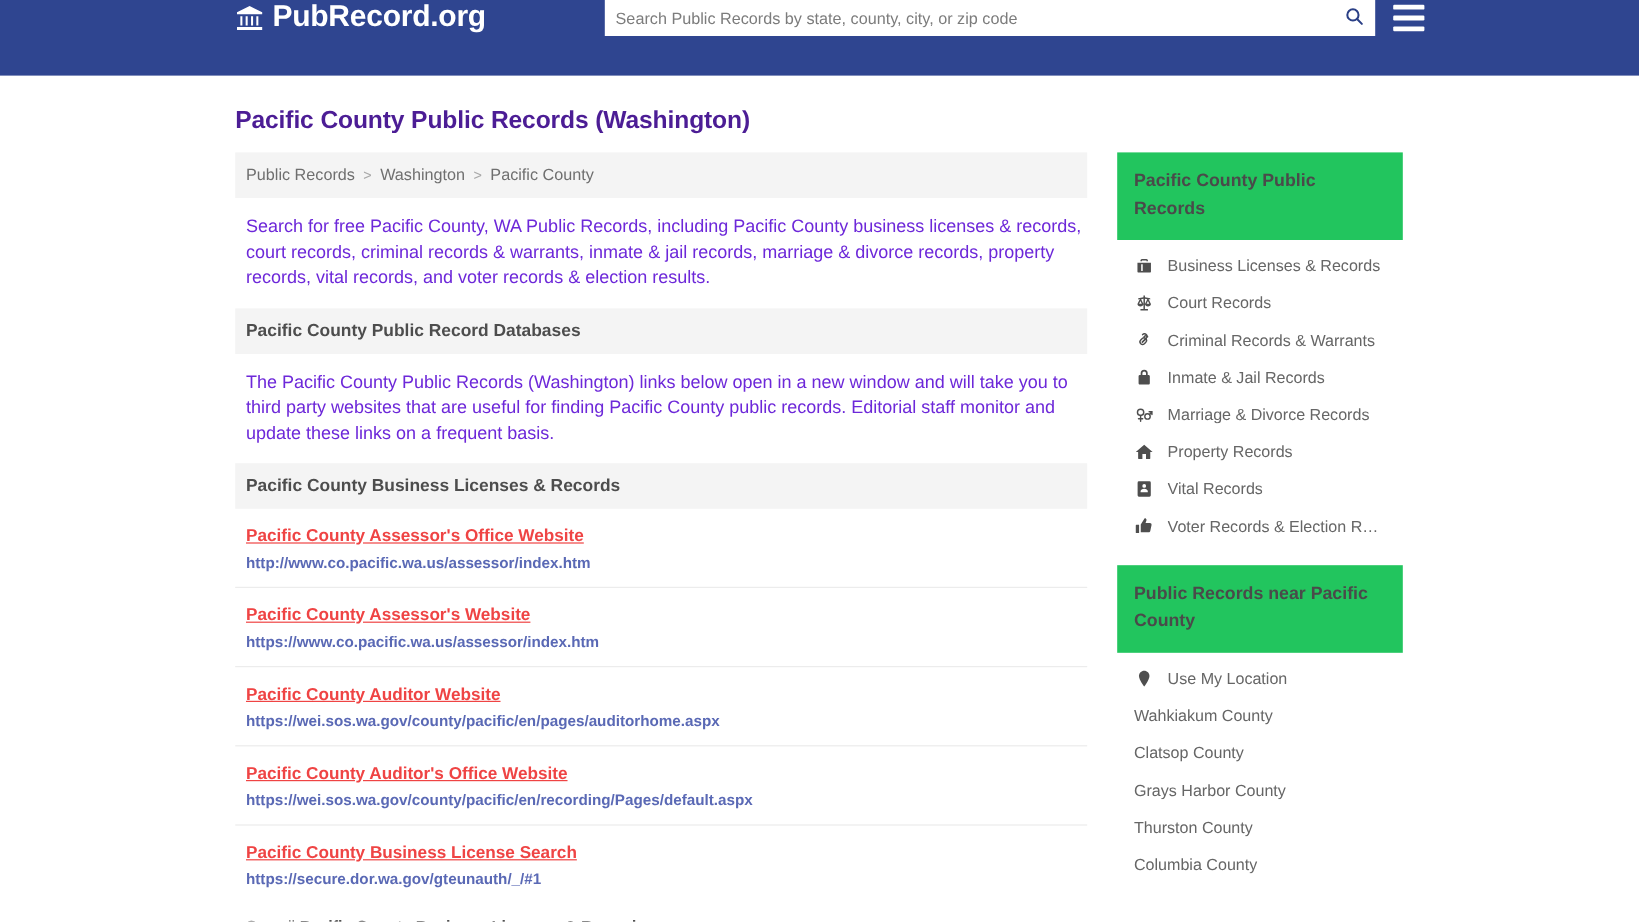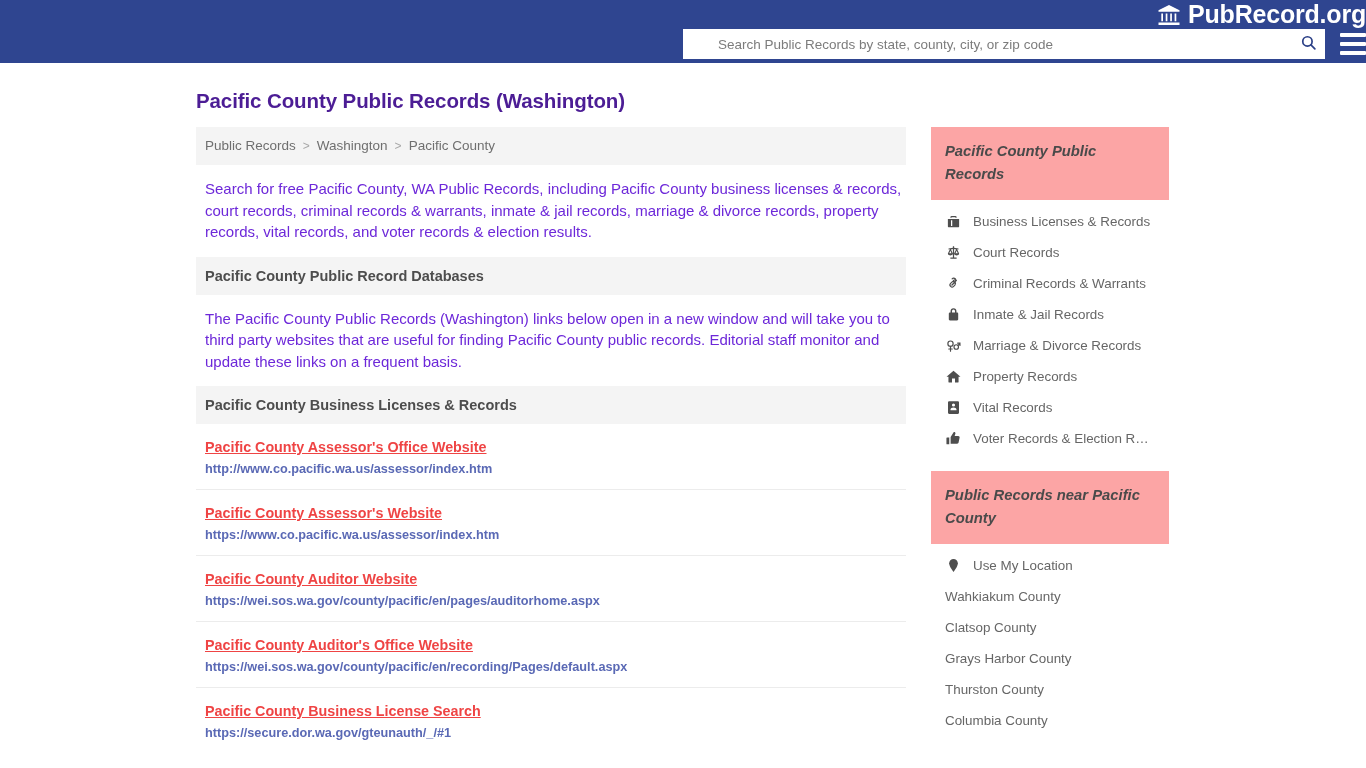--- a/index.html
+++ b/index.html
@@ -10,23 +10,22 @@
     overflow: hidden;
     background: #ffffff;
     font-family: "Liberation Sans", sans-serif;
   }
 
   
   .site-header {
     height: 63px;
     background: #2f4590;
     display: flex;
-    align-items: flex-end;
+    align-items: flex-start;
     width: 100%;
-    flex-direction: column;
   }
 
   .brand {
     display: flex;
     align-items: center;
     gap: 7px;
     margin-left: 196px;
     text-decoration: none;
     flex: 0 0 auto;
   }
@@ -61,21 +60,20 @@
   .search-input {
     flex: 1;
     height: 100%;
     border: none;
     outline: none;
     padding: 0 10px 0 9px;
     font-family: "Liberation Sans", sans-serif;
     font-size: 13.5px;
     color: #0369a1;
     background: transparent;
-    margin-left: 26px;
   }
   .search-input::placeholder { color: #7c7c7c; }
   .search-btn {
     width: 34px;
     height: 30px;
     border: none;
     background: transparent;
     display: flex;
     align-items: center;
     justify-content: center;
@@ -185,27 +183,26 @@
   .see-all a {
     color: #141414;
     font-weight: bold;
     text-decoration: underline;
     cursor: pointer;
   }
 
   
   .side-box { margin-bottom: 17px; }
   .side-head {
-    background: #fca5a5;
+    background: #22c55e;
     padding: 13px 14px 14px 14px;
     font-size: 14.8px;
     font-weight: bold;
     color: #4a4a4a;
     line-height: 23px;
-    font-style: italic;
   }
   .side-list { padding-top: 6px; }
   .side-item {
     display: flex;
     align-items: center;
     gap: 11px;
     padding: 8px 4px 8px 14px;
     font-size: 13.4px;
     color: #666666;
     text-decoration: none;

